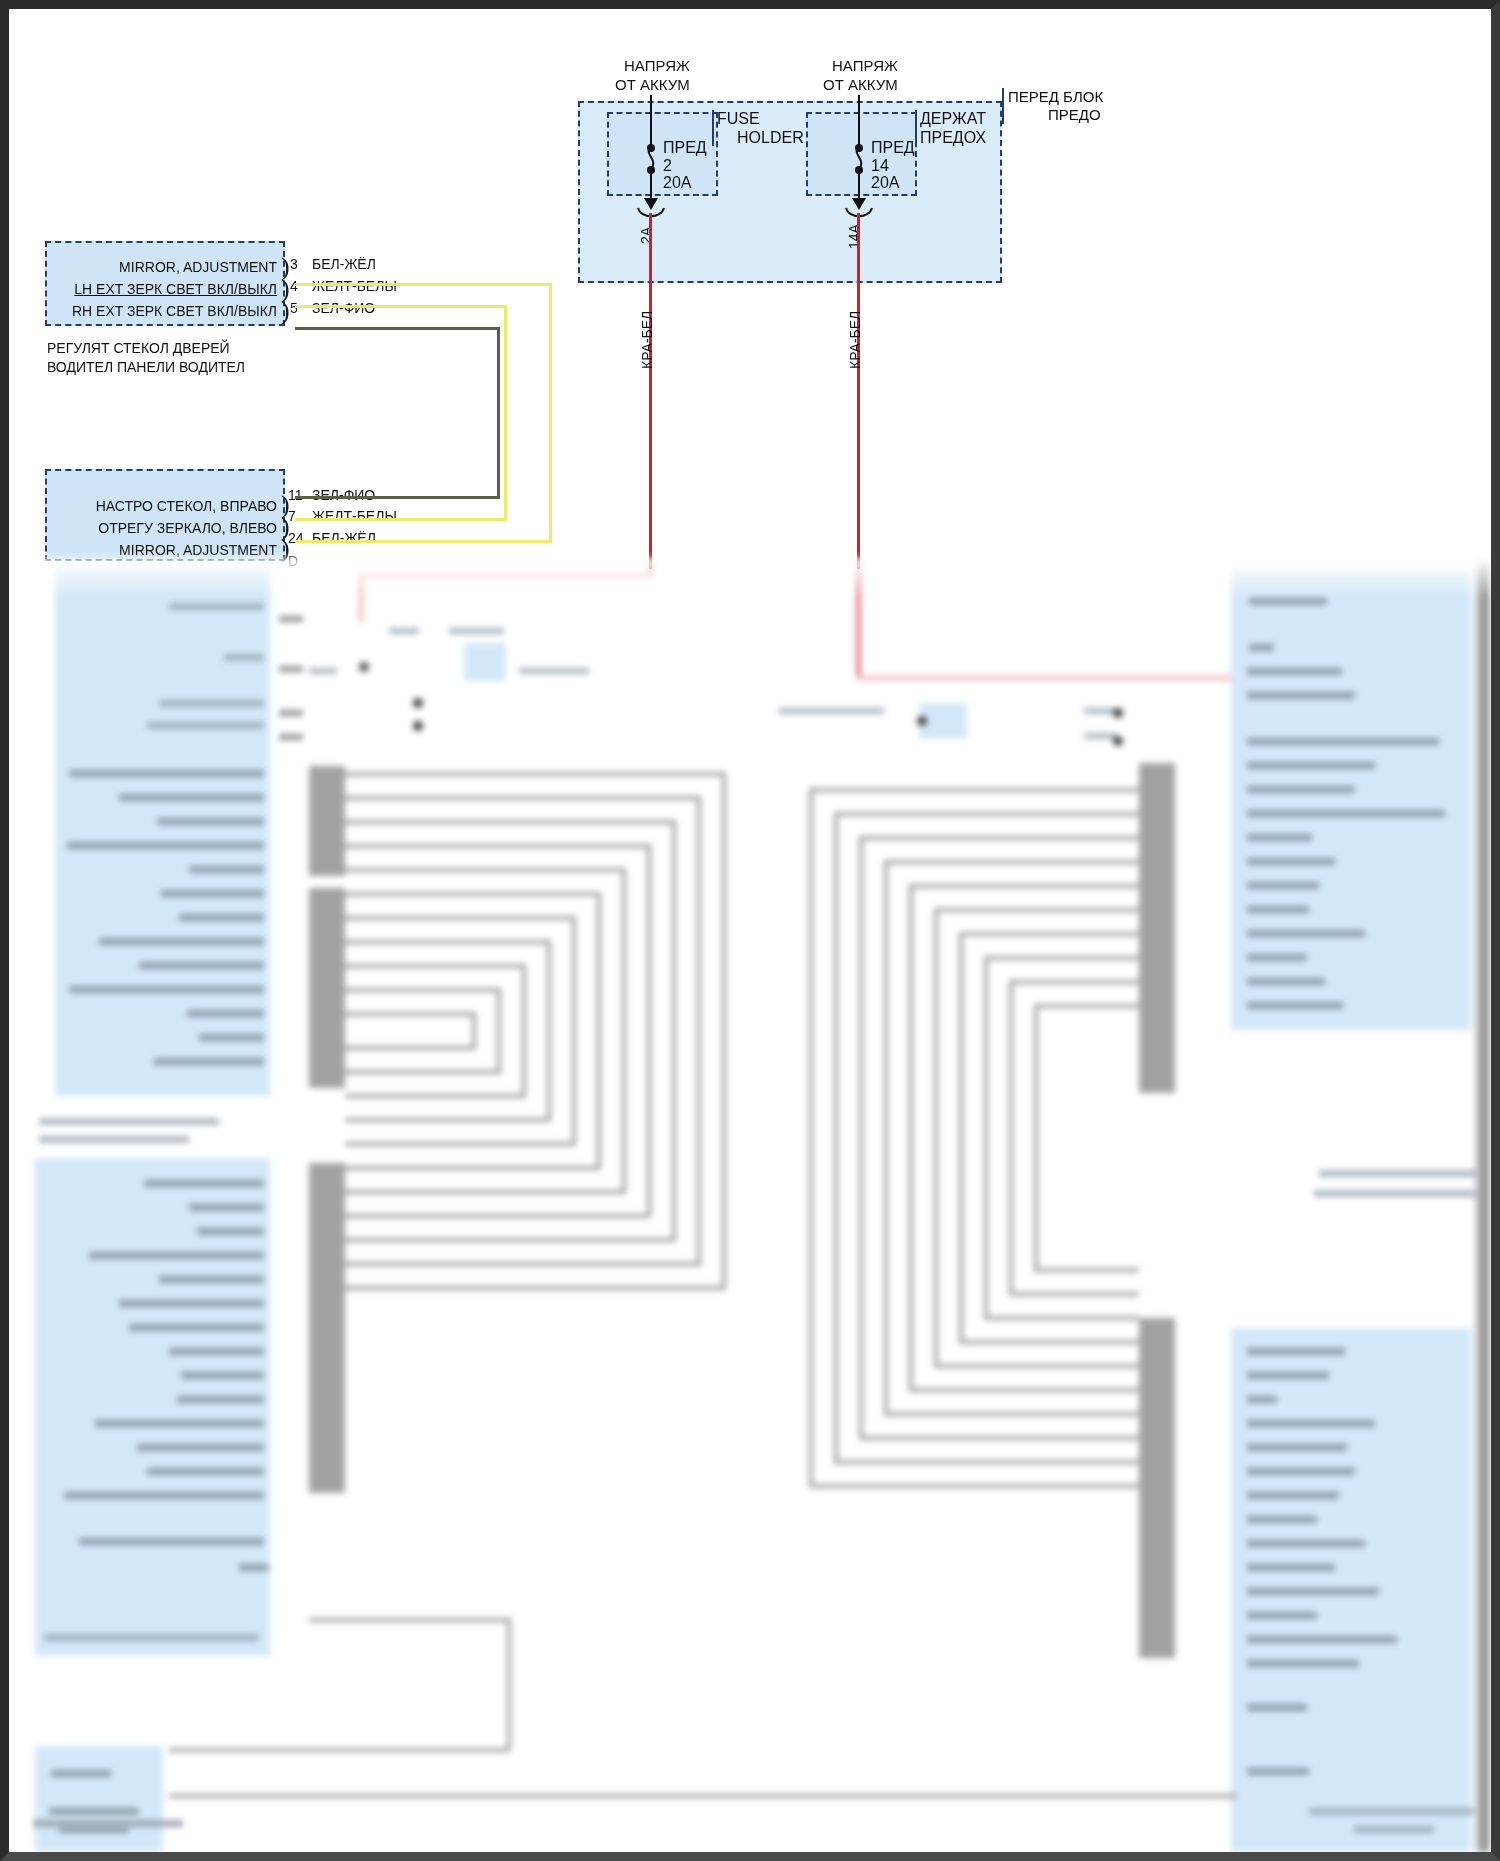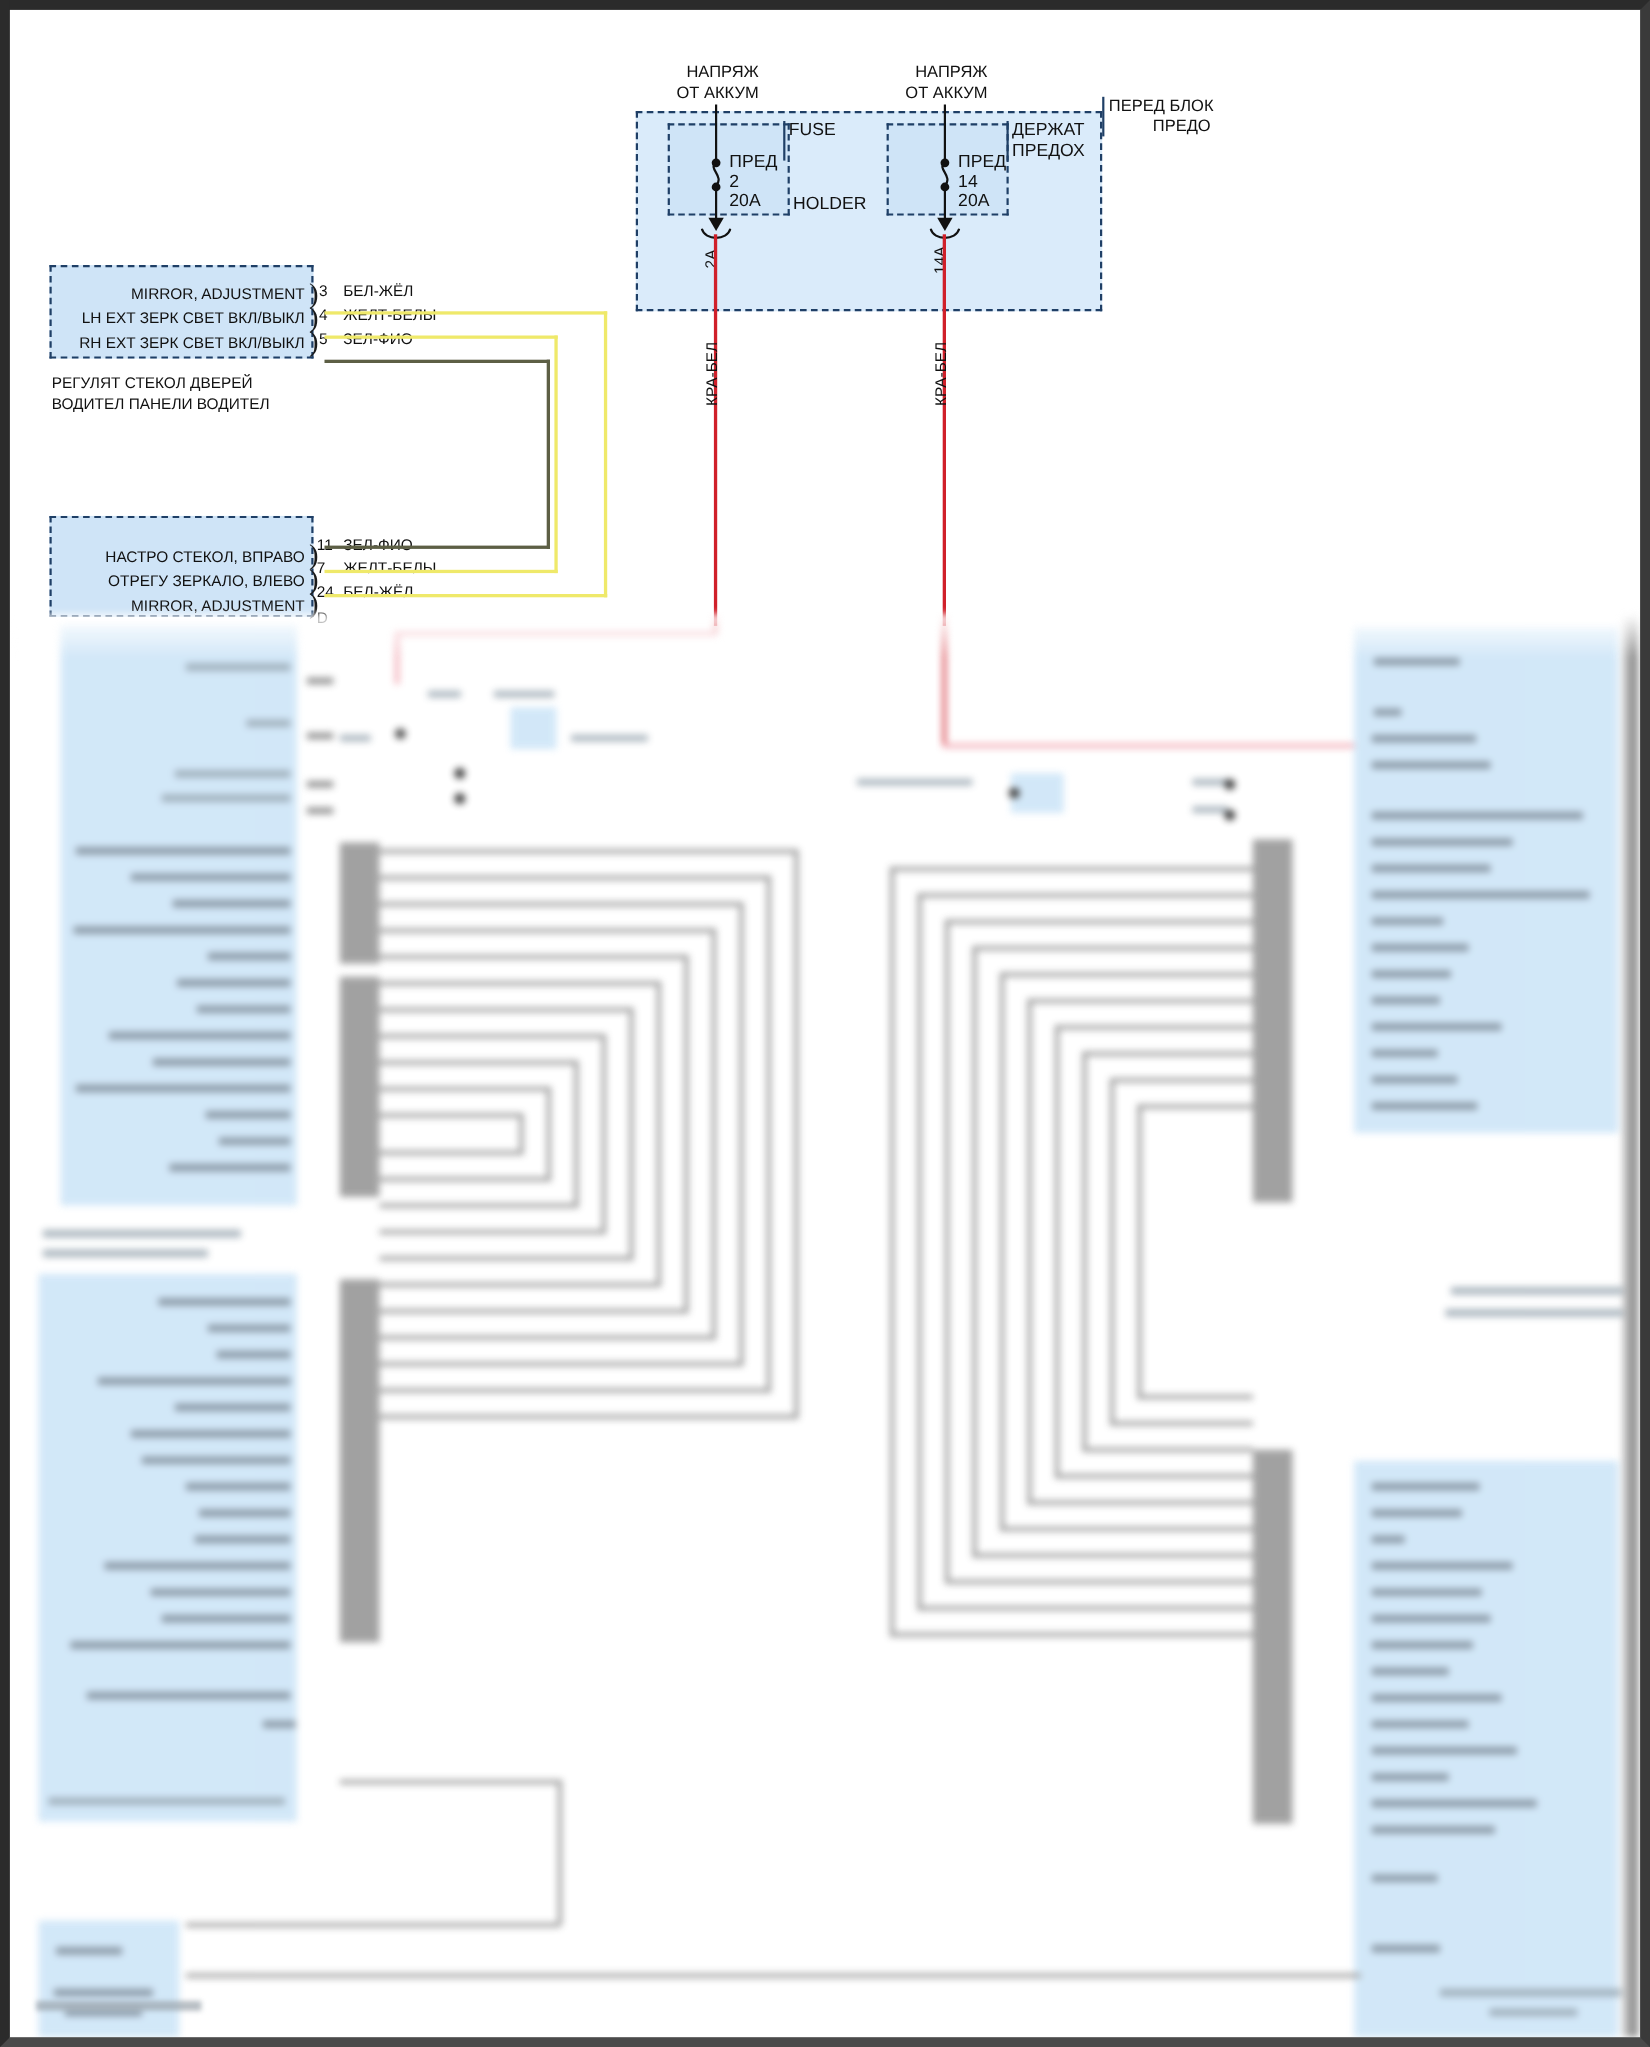--- a/index.html
+++ b/index.html
@@ -101,21 +101,21 @@
 
     <svg style="position:absolute;left:628px;top:198px;width:28px;height:14px;">
       <path d="M1 1 C 4 12, 24 12, 27 1" stroke="#111" stroke-width="2" fill="none"></path>
     </svg>
 
     <div class="lbl" style="left:654px;top:130px;font-size:16px;">ПРЕД</div>
     <div class="lbl" style="left:654px;top:148px;font-size:16px;">2</div>
     <div class="lbl" style="left:654px;top:165px;font-size:16px;">20A</div>
 
     <div class="lbl" style="left:708px;top:101px;font-size:16px;">FUSE</div>
-    <div class="lbl" style="left:712px;top:120px;font-size:16px;margin-top:48px;">HOLDER</div>
+    <div class="lbl" style="left:728px;top:120px;font-size:16px;">HOLDER</div>
     <div class="vline" style="left:703px;top:101px;height:36px;width:2px;background:#1f3f66;"></div>
 
     <div class="vtext" style="left:629px;top:235px;font-size:14px;">2A</div>
 
     <div class="wire w-red" style="left:640px;top:204px;width:3px;height:356px;"></div>
     <div class="vtext" style="left:630px;top:360px;font-size:14px;">КРА-БЕЛ</div>
 
     <div class="dashbox" style="left:797px;top:103px;width:111px;height:84px;"></div>
 
     <div class="lbl" style="left:823px;top:48px;font-size:15px;">НАПРЯЖ</div>
@@ -148,21 +148,21 @@
     <div class="wire w-red" style="left:848px;top:204px;width:3px;height:356px;"></div>
     <div class="vtext" style="left:838px;top:360px;font-size:14px;">КРА-БЕЛ</div>
 
     <div class="dashbox" style="left:36px;top:232px;width:240px;height:85px;"></div>
 
     <div class="brk" style="left:272px;top:248px;">)</div>
     <div class="brk" style="left:272px;top:270px;">)</div>
     <div class="brk" style="left:272px;top:292px;">)</div>
 
     <div class="lbl r" style="left:46px;top:250px;width:222px;font-size:14px;">MIRROR, ADJUSTMENT</div>
-    <div class="lbl r" style="left:46px;top:272px;width:222px;font-size:14px;">LH EXT ЗЕРК СВЕТ ВКЛ/ВЫКЛ</div>
+    <div class="lbl r" style="left:46px;top:272px;width:222px;font-size:14px;text-decoration:underline;">LH EXT ЗЕРК СВЕТ ВКЛ/ВЫКЛ</div>
     <div class="lbl r" style="left:46px;top:294px;width:222px;font-size:14px;">RH EXT ЗЕРК СВЕТ ВКЛ/ВЫКЛ</div>
 
     <div class="lbl" style="left:281px;top:247px;font-size:14px;">3</div>
     <div class="lbl" style="left:281px;top:269px;font-size:14px;">4</div>
     <div class="lbl" style="left:281px;top:291px;font-size:14px;">5</div>
 
     <div class="lbl" style="left:303px;top:247px;font-size:14px;">БЕЛ-ЖЁЛ</div>
     <div class="lbl" style="left:303px;top:269px;font-size:14px;">ЖЕЛТ-БЕЛЫ</div>
     <div class="lbl" style="left:303px;top:291px;font-size:14px;">ЗЕЛ-ФИО</div>
 

